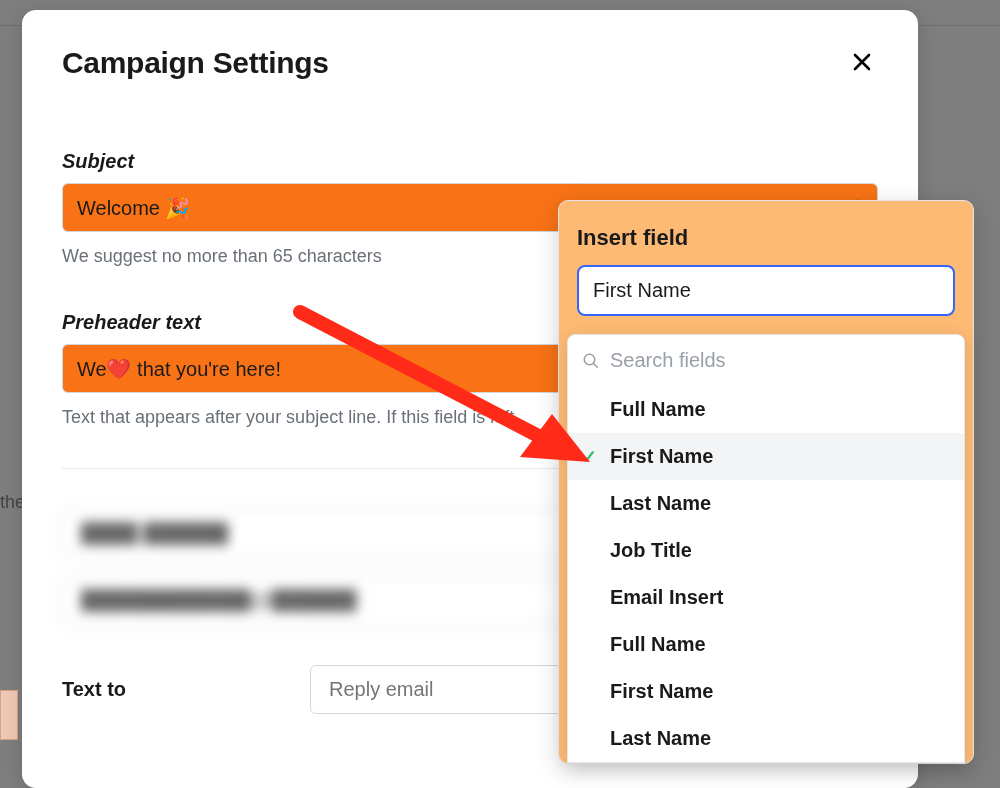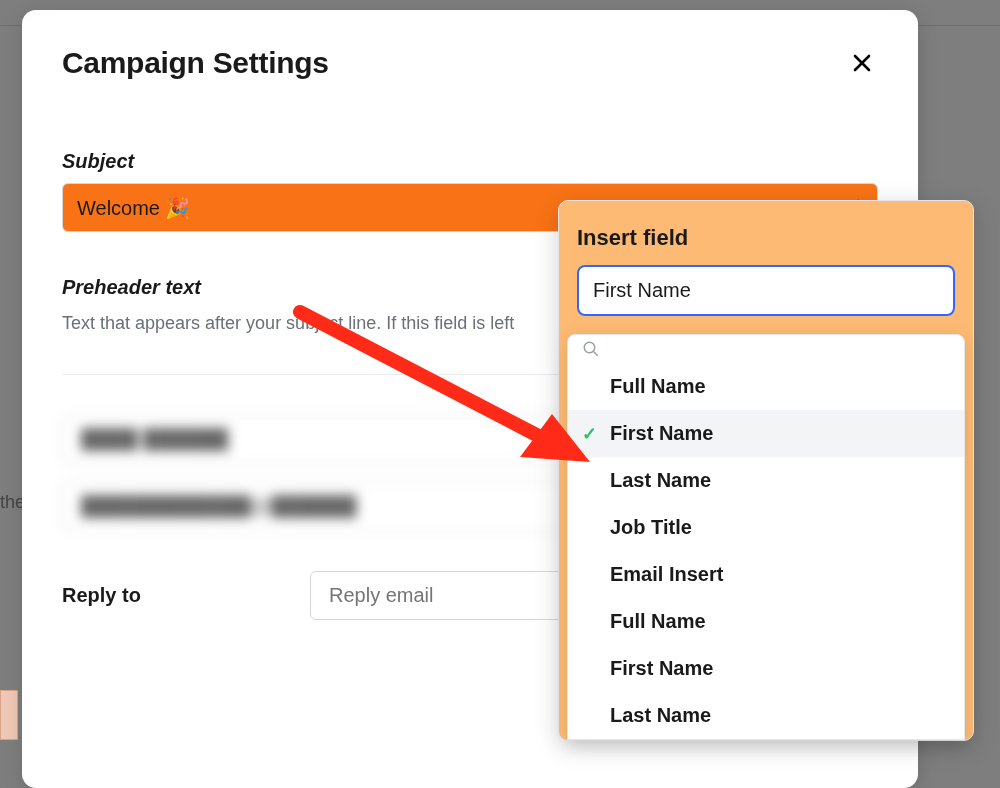--- a/index.html
+++ b/index.html
@@ -8,21 +8,21 @@
   .backdrop .fake-line { position: absolute; top: 25px; left: 0; width: 100%; height: 1px; background: #6e6e6e; }
   .modal {
     position: absolute;
     top: 10px; left: 22px;
     width: 896px; height: 778px;
     background: #fff;
     border-radius: 14px;
     box-shadow: 0 4px 20px rgba(0,0,0,0.15);
     overflow: hidden;
   }
-  .modal-header { padding: 36px 40px 0 40px; display: flex; justify-content: space-between; align-items: center; }
+  .modal-header { padding: 36px 40px 0 40px; display: flex; justify-content: space-between; }
   .modal-title { font-size: 30px; font-weight: 700; color: #1a1a1a; letter-spacing: -0.3px; }
   .close-btn { width: 32px; height: 32px; cursor: pointer; display: flex; align-items: center; justify-content: center; }
   .close-btn svg { width: 24px; height: 24px; }
 
   .form-area { padding: 24px 40px 0 40px; }
   .form-group { margin-top: 44px; position: relative; }
   .form-group:first-child { margin-top: 46px; }
   .label { font-size: 20px; font-weight: 600; color: #1a1a1a; margin-bottom: 10px; display: block; font-style: italic; }
   .input-wrap { position: relative; }
   .text-input {
@@ -130,55 +130,60 @@
     <div class="form-group">
       <label class="label">Subject</label>
       <div class="input-wrap">
         <input class="text-input" type="text" value="Welcome 🎉" style="">
         <span class="bolt">
           <svg viewBox="0 0 12 20">
               <path d="M7 0 L0 11 H5 L4 20 L12 8 H6 Z" fill="#000"></path>
             </svg>
         </span>
       </div>
+      <div class="helper">We suggest no more than 65 characters</div>
     </div>
 
     <div class="form-group">
       <label class="label">Preheader text</label>
+      <div class="input-wrap">
+        <input class="text-input" type="text" value="We❤️ that you're here!" style="">
+      </div>
       <div class="helper">Text that appears after your subject line. If this field is left</div>
     </div>
 
     <hr class="divider">
 
     <div class="row-pair">
       <div class="row-inputs">
         <input class="ro-input blurred" type="text" value="████ ██████" style="">
         <input class="ro-input blurred" type="text" value="████████████@██████" style="">
       </div>
     </div>
 
     <div class="row-pair">
-      <div class="row-label">Reply to</div>
+      <div class="row-label">Text to</div>
       <div class="row-inputs">
         <input class="ro-input" type="text" placeholder="Reply email" style="">
       </div>
     </div>
 
   </div>
 </div>
 
 <div class="popover">
   <div class="popover-title">Insert field</div>
   <input class="popover-selected" type="text" value="First Name" style="">
   <div class="search-wrap">
     <div class="search-inner">
       <svg class="search-icon" viewBox="0 0 24 24">
           <circle cx="10" cy="10" r="7" stroke="#9aa0a8" stroke-width="2" fill="none"></circle>
           <line x1="15" y1="15" x2="21" y2="21" stroke="#9aa0a8" stroke-width="2"></line>
         </svg>
+      <input class="search-input" type="text" placeholder="Search fields" style="">
     </div>
     <div class="options" id="options-list">
         <div class="option"><span>Full Name</span></div>
         <div class="option selected"><span class="check">✓</span><span>First Name</span></div>
         <div class="option"><span>Last Name</span></div>
         <div class="option"><span>Job Title</span></div>
         <div class="option"><span>Email Insert</span></div>
         <div class="option"><span>Full Name</span></div>
         <div class="option"><span>First Name</span></div>
         <div class="option"><span>Last Name</span></div>

